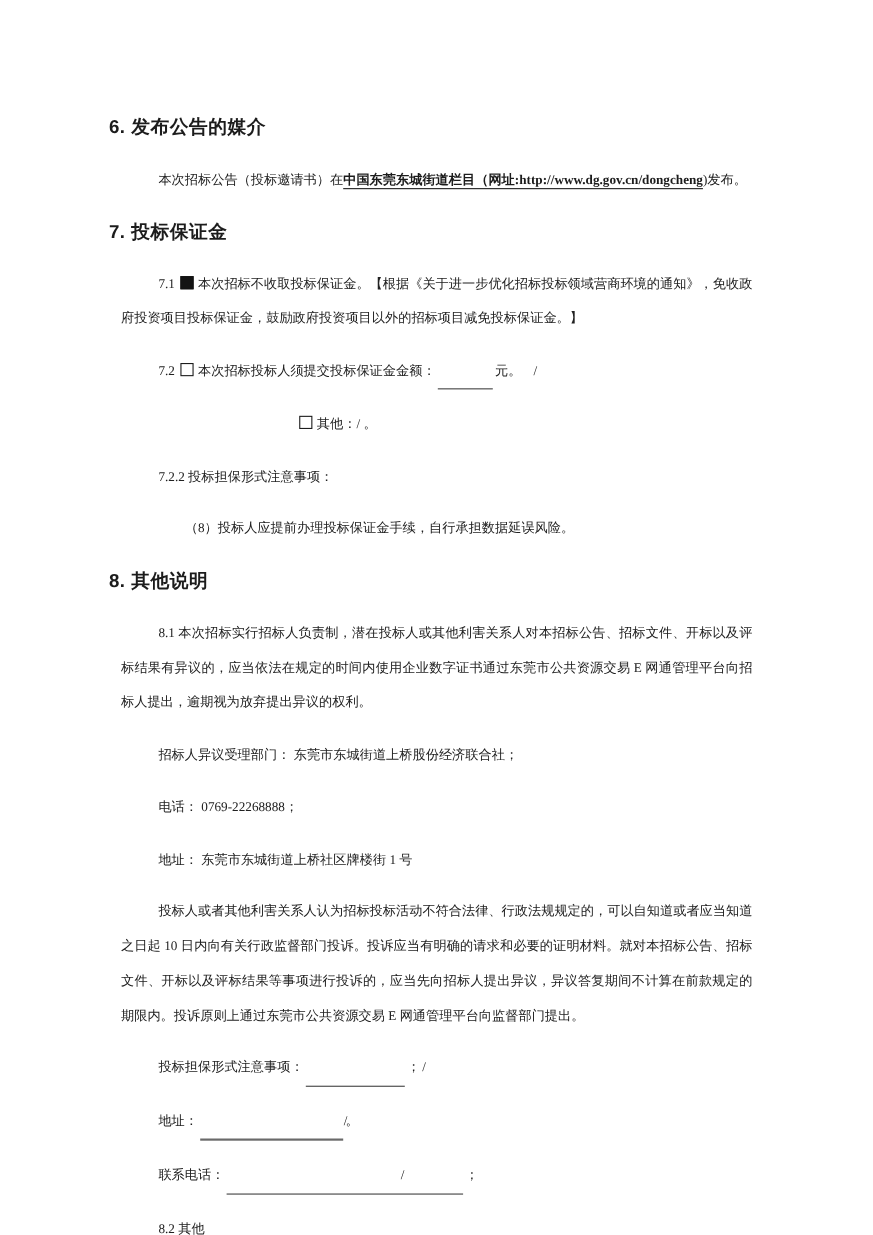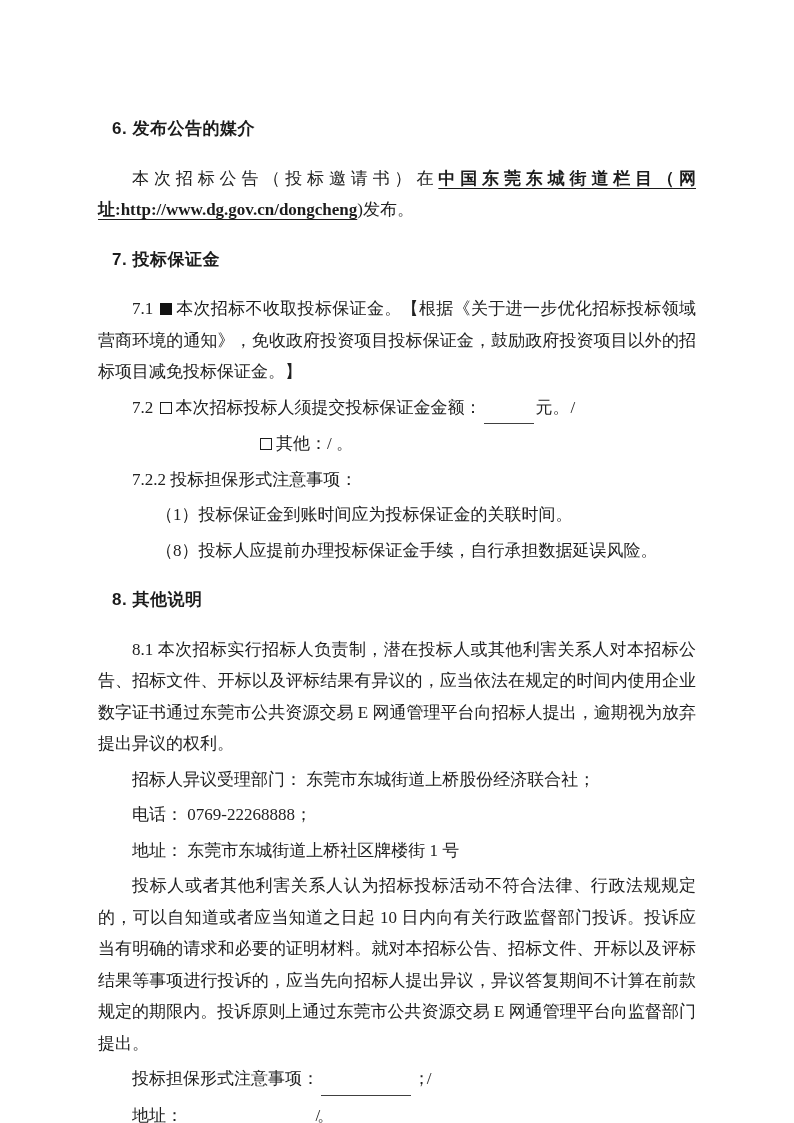--- a/index.html
+++ b/index.html
@@ -9,31 +9,31 @@
     height: 1123px;
     margin: 0 auto;
     background: #ffffff;
     box-sizing: border-box;
     padding: 95px 94px 0 94px;
     color: #212121;
     font-family: "Liberation Serif", "DejaVu Serif", serif;
     overflow: hidden;
   }
   .hd {
-    margin: 18px;
+    margin: 5px;
     font-family: "Liberation Sans", "DejaVu Sans", sans-serif;
     font-weight: 700;
     font-size: 17px;
     line-height: 31.5px;
     color: #1c1c1c;
     letter-spacing: 0.5px;
   }
   .para {
-    margin: 4px;
-    font-size: 17px;
+    margin: 16px;
+    font-size: 12px;
     line-height: 31.5px;
     color: #212121;
   }
   .jst { text-align: justify; text-justify: inter-ideograph; }
   .ind { text-indent: 34px; }
   .item { padding-left: 58px; }
   .other-line { padding-left: 160px; }
   .lnk {
     font-weight: 700;
     text-decoration: underline;
@@ -81,21 +81,20 @@
 
   <p class="para jst ind"><span>7.1 </span><span class="cb filled"></span><span>本次招标不收取投标保证金。【根据《关于进一步优化招标投标领域营商环境的通知》，免收政府投资项目投标保证金，鼓励政府投资项目以外的招标项目减免投标保证金。】</span></p>
 
   <p class="para ind"><span>7.2 </span><span class="cb"></span><span>本次招标投标人须提交投标保证金金额：</span><span class="blank w50 off38"><i class="sl">/</i></span><span>元。</span></p>
 
 
   <p class="para other-line"><span class="cb"></span><span>其他：</span><span>/</span><span> 。</span></p>
 
   <p class="para ind">7.2.2 投标担保形式注意事项：</p>
 
-  <p class="para item">（1）投标保证金到账时间应为投标保证金的关联时间。</p>
   <p class="para item">（8）投标人应提前办理投标保证金手续，自行承担数据延误风险。</p>
 
   <h2 class="hd">8. 其他说明</h2>
 
   <p class="para jst ind">8.1 本次招标实行招标人负责制，潜在投标人或其他利害关系人对本招标公告、招标文件、开标以及评标结果有异议的，应当依法在规定的时间内使用企业数字证书通过东莞市公共资源交易 E 网通管理平台向招标人提出，逾期视为放弃提出异议的权利。</p>
 
   <p class="para ind">招标人异议受理部门： 东莞市东城街道上桥股份经济联合社；</p>
   <p class="para ind">电话： 0769-22268888；</p>
   <p class="para ind">地址： 东莞市东城街道上桥社区牌楼街 1 号</p>
 

